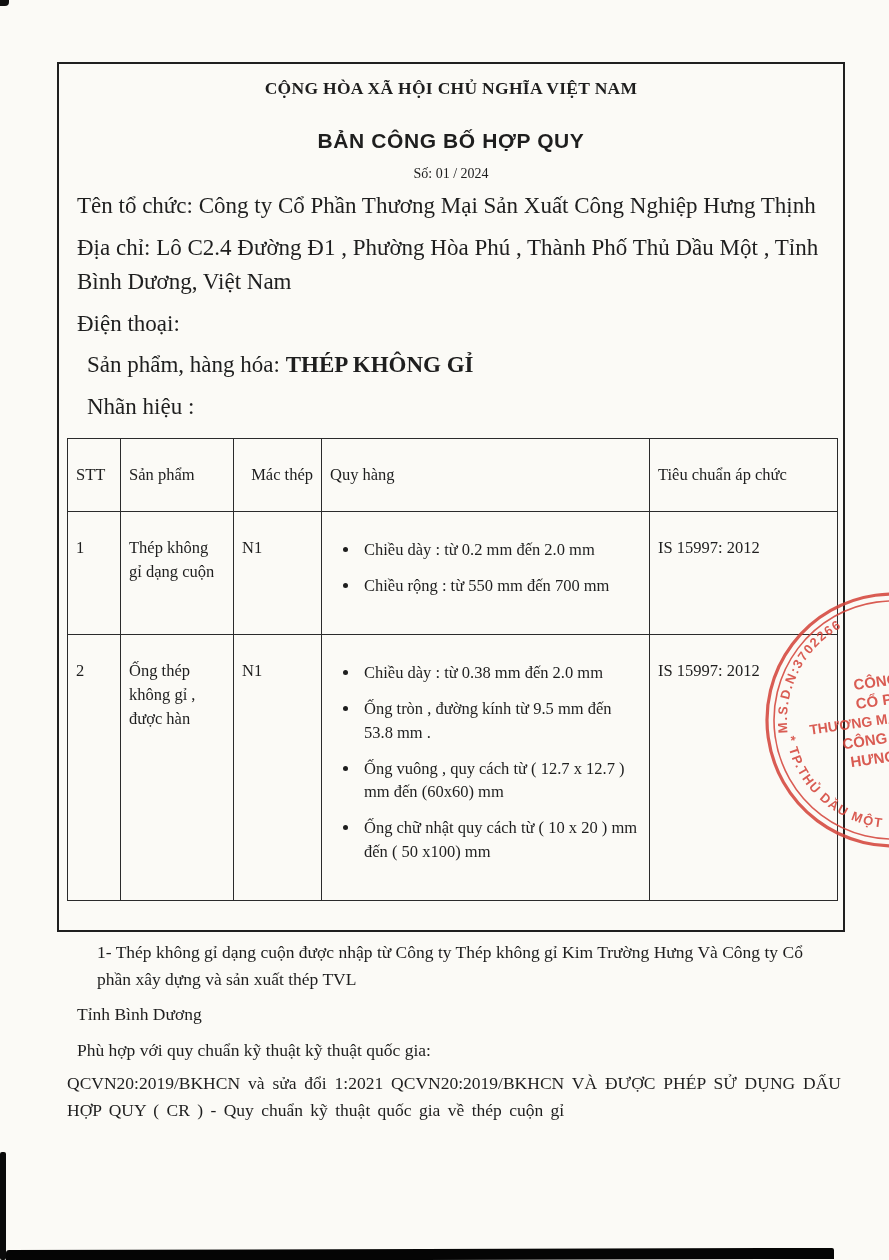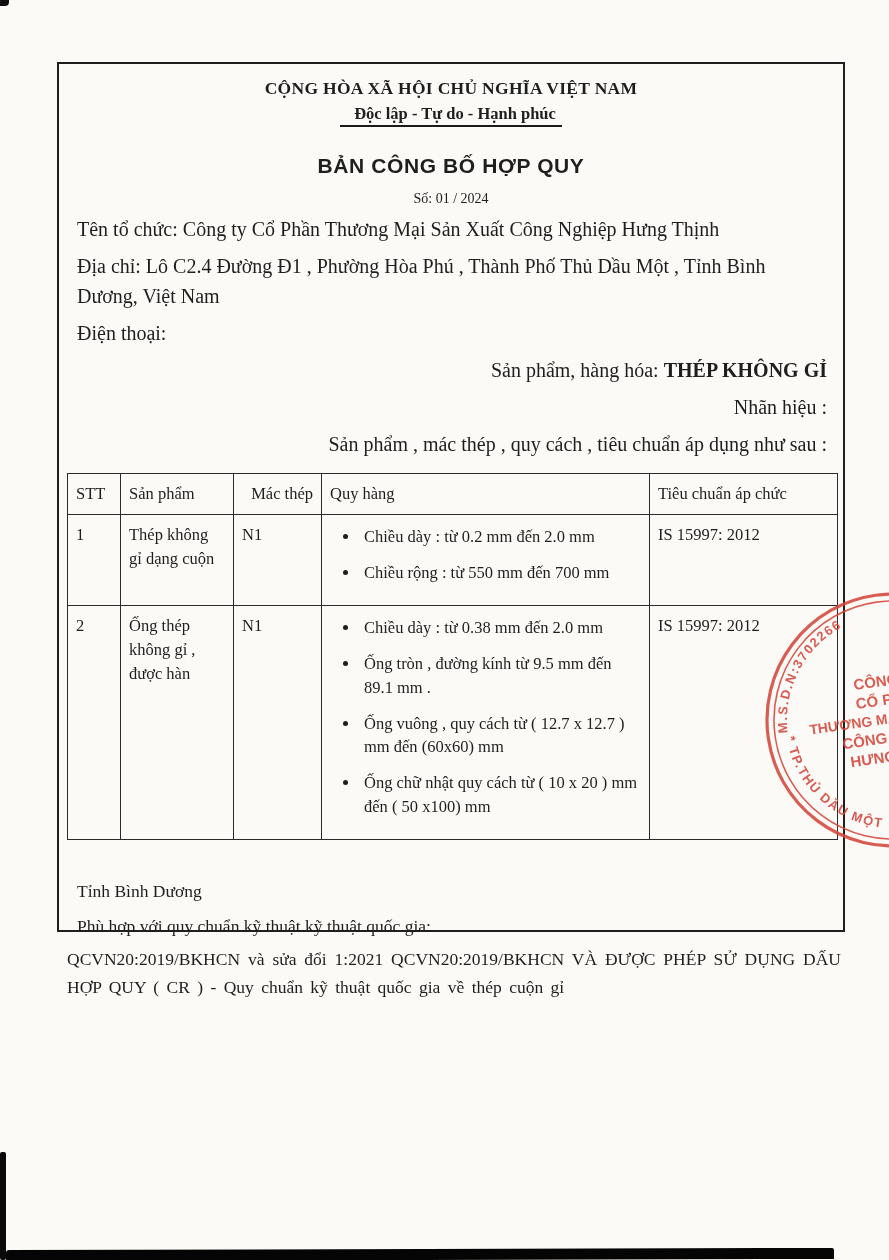--- a/index.html
+++ b/index.html
@@ -25,38 +25,38 @@
   .motto1{font-size:17.5px;font-weight:bold;letter-spacing:.3px;margin:2px 0 0 0;}
   .motto2{font-size:16.5px;font-weight:bold;margin:5px 0 0 0;}
   .motto2 span{border-bottom:2px solid #1a1a1a;padding:0 6px 2px 14px;}
   .doc-title{
     font-family:"Liberation Sans", sans-serif;
     font-size:21px;font-weight:bold;letter-spacing:.6px;
     margin:30px 0 0 0;
   }
   .doc-number{font-size:14px;margin:13px 0 0 0;}
 
-  p.body-line{font-size:20px;line-height:1.5;margin:7px 16px 0 18px;}
+  p.body-line{font-size:23px;line-height:1.5;margin:7px 16px 0 18px;}
   p.indent-a{margin-left:18px;}
-  p.indent-b{margin-left:28px;text-align:right;}
+  p.indent-b{margin-left:28px;}
   .addr{max-width:742px;}
   .bold{font-weight:bold;}
 
   table.spec{
     border-collapse:collapse;
     margin:14px 7px 0 8px;
     width:771px;
     font-size:16.5px;
     table-layout:fixed;
   }
   table.spec th, table.spec td{
     border:1.7px solid #2b2b2b;
     vertical-align:top;
     text-align:left;
-    padding:8px 8px;
+    padding:24px 8px;
     line-height:1.45;
   }
   table.spec th{font-weight:normal;font-size:16.5px;}
   .c-stt{width:53px;text-align:center;}
   td.c-stt, th.c-stt{text-align:center;}
   .c-prod{width:113px;}
   td.c-prod{text-align:justify;padding-right:14px;}
   .c-grade{width:88px;}
   td.c-grade{text-align:center;}
   .c-spec{width:328px;}
@@ -99,31 +99,29 @@
   }
 </style>
 </head>
 <body>
 
 <div class="page">
 
   <div class="frame">
 
     <p class="center motto1">CỘNG HÒA XÃ HỘI CHỦ NGHĨA VIỆT NAM</p>
-    <p class="center motto2"><span>Độc lập - Tự do - Hạnh phúc</span></p>
 
     <p class="center doc-title">BẢN CÔNG BỐ HỢP QUY</p>
     <p class="center doc-number">Số: 01 / 2024</p>
 
     <p class="body-line indent-a">Tên tổ chức: Công ty Cổ Phần Thương Mại Sản Xuất Công Nghiệp Hưng Thịnh</p>
     <p class="body-line indent-a addr">Địa chỉ: Lô C2.4 Đường Đ1 , Phường Hòa Phú , Thành Phố Thủ Dầu Một , Tỉnh Bình Dương, Việt Nam</p>
     <p class="body-line indent-a">Điện thoại:</p>
     <p class="body-line indent-b"><span>Sản phẩm, hàng hóa: </span><span class="bold">THÉP KHÔNG GỈ</span></p>
     <p class="body-line indent-b">Nhãn hiệu :</p>
-    <p class="body-line indent-b">Sản phẩm , mác thép , quy cách , tiêu chuẩn áp dụng như sau :</p>
 
     <table class="spec">
       <colgroup>
         <col class="c-stt">
           <col class="c-prod">
           <col class="c-grade">
           <col class="c-spec">
           <col class="c-std">
       </colgroup>
       <thead>
@@ -148,31 +146,32 @@
           </td>
           <td class="c-std">IS 15997: 2012</td>
         </tr>
         <tr>
           <td class="c-stt">2</td>
           <td class="c-prod">Ống thép không gỉ , được hàn</td>
           <td class="c-grade">N1</td>
           <td class="c-spec">
             <ul class="spec-list">
               <li>Chiều dày : từ 0.38 mm đến 2.0 mm</li>
-              <li>Ống tròn , đường kính từ 9.5 mm đến 89.1 mm .</li>
+              <li>Ống tròn , đường kính từ 9.5 mm đến 53.8 mm .</li>
               <li>Ống vuông , quy cách từ ( 12.7 x 12.7 ) mm đến (60x60) mm</li>
               <li>Ống chữ nhật quy cách từ ( 10 x 20 ) mm đến ( 50 x100) mm</li>
             </ul>
           </td>
           <td class="c-std">IS 15997: 2012</td>
         </tr>
       </tbody>
     </table>
 
     <div class="notes">
+      <p class="note-1">1- Thép không gỉ dạng cuộn được nhập từ Công ty Thép không gỉ Kim Trường Hưng Và Công ty Cổ phần xây dựng và sản xuất thép TVL</p>
       <p class="note-tail">Tỉnh Bình Dương</p>
       <p class="note-intro">Phù hợp với quy chuẩn kỹ thuật kỹ thuật quốc gia:</p>
       <p class="note-detail">QCVN20:2019/BKHCN và sửa đổi 1:2021 QCVN20:2019/BKHCN VÀ ĐƯỢC PHÉP SỬ DỤNG DẤU HỢP QUY ( CR ) -  Quy chuẩn kỹ thuật quốc gia về thép cuộn gỉ</p>
     </div>
 
   </div>
 
   <svg class="stamp" viewBox="0 0 280 280">
     <g transform="rotate(-8 140 140)">
       <circle cx="140" cy="140" r="126" fill="none" stroke-width="3.2" stroke="#d5473d"></circle>

